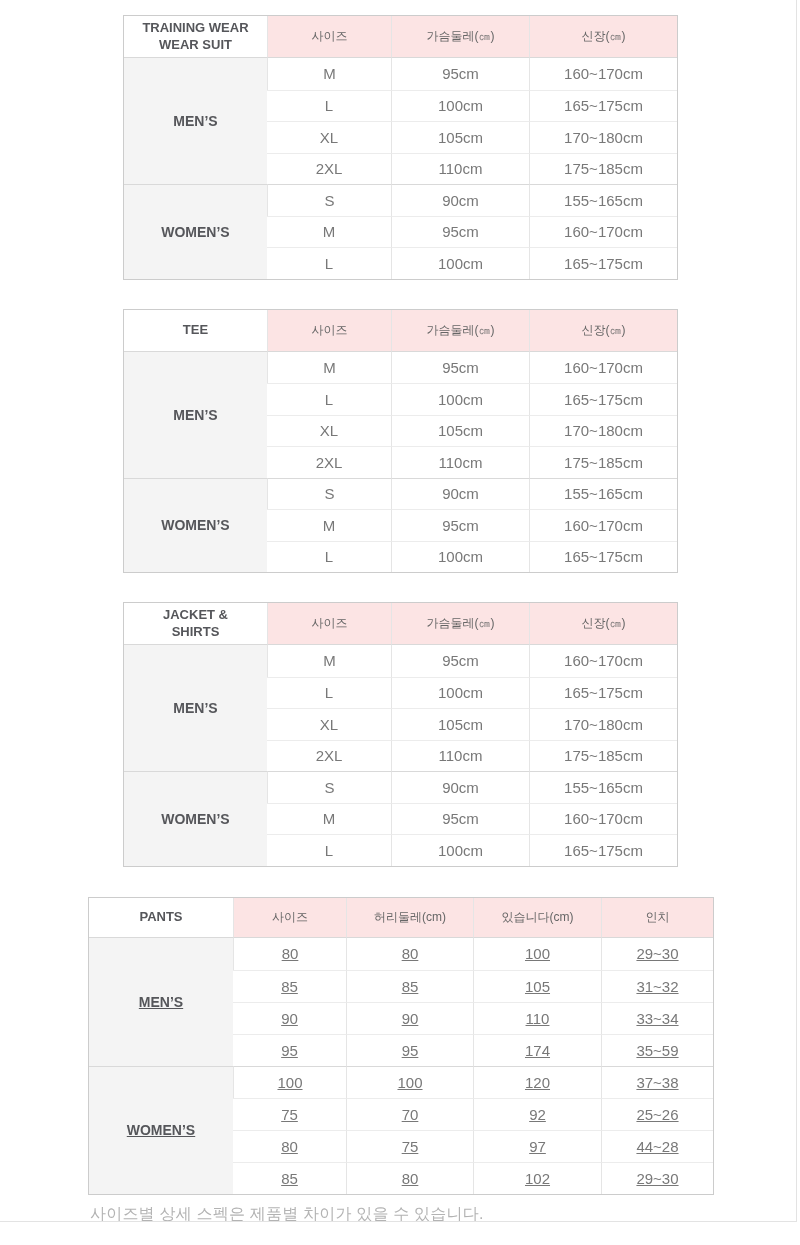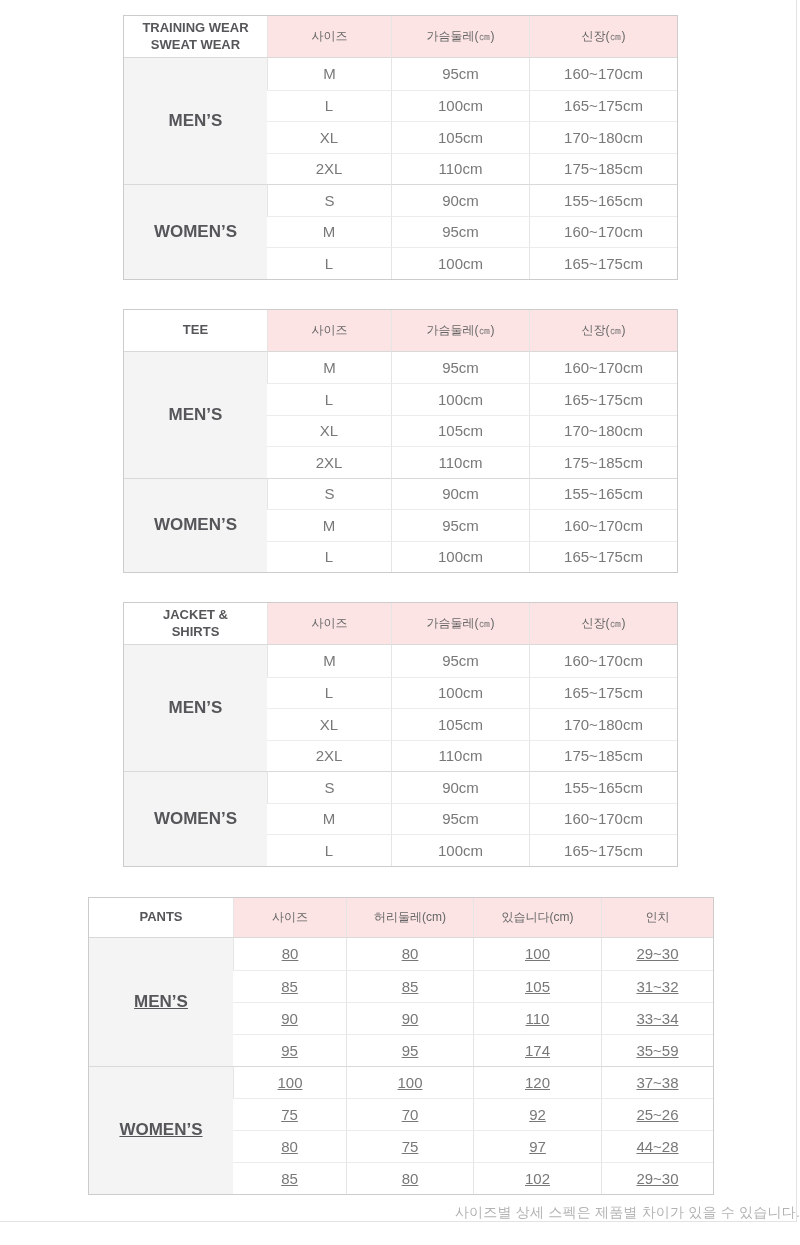--- a/index.html
+++ b/index.html
@@ -82,47 +82,46 @@
     border-top: 1px solid var(--row-line, #ececec);
   }
   .t-pants tbody td { height: 32px; text-decoration: underline; }
   .size-table tbody tr:first-child td { border-top: none; }
   .size-table tbody tr.group-start td { border-top: 1px solid var(--group-line, #d9d9d9); }
   .size-table tbody tr:first-child.group-start td { border-top: none; }
 
   .size-table td.label-cell {
     background: var(--label-bg, #f4f4f4);
     font-weight: bold;
-    font-size: 17px;
+    font-size: 14px;
     color: var(--title-text, #55565a);
   }
 
   .footer-note {
     margin: 9px 0 0 90px;
-    font-size: 14px;
+    font-size: 16px;
     color: var(--footer-text, #b3b3b3);
     letter-spacing: 0.2px;
-    text-align: right;
   }
 </style>
 </head>
 <body>
 
 <div class="page">
   <div id="tables">
       <table class="size-table t-apparel">
         <colgroup>
           <col class="c0">
           <col class="c1">
           <col class="c2">
           <col class="c3">
         </colgroup>
         <thead>
           <tr>
-            <th class="title-cell">TRAINING WEAR SWEAT WEAR</th>
+            <th class="title-cell">TRAINING WEAR WEAR SUIT</th>
             <th>사이즈</th>
             <th>가슴둘레(㎝)</th>
             <th>신장(㎝)</th>
           </tr>
         </thead>
         <tbody>
           <tr class="group-start">
             <td class="label-cell" rowspan="4">MEN’S</td>
             <td>M</td>
             <td>95cm</td>

